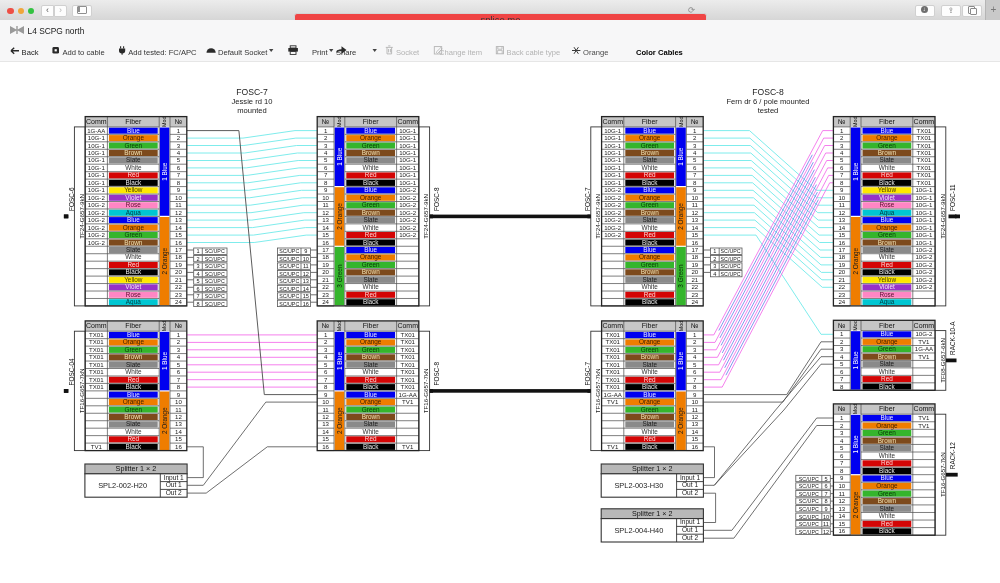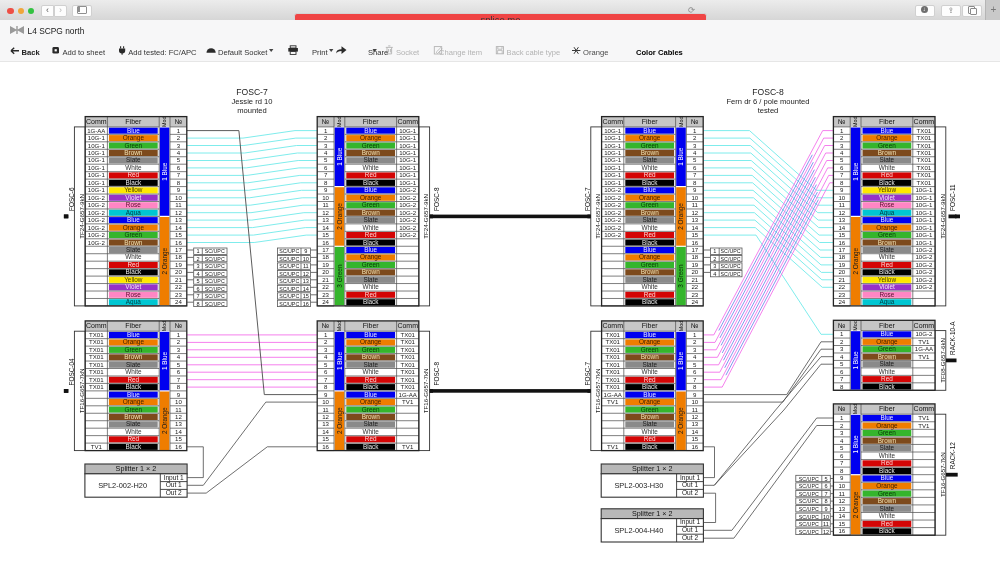--- a/index.html
+++ b/index.html
@@ -75,31 +75,31 @@
 <g stroke="#3a3a3a" fill="none">
 <path d="M572,10.5 h8.4 M574,7.2 l4.4,6.6 M578.4,7.2 l-4.4,6.6" stroke-width="1.0"></path>
 </g>
 <g fill="#444">
 <path d="M269,9 l2.2,3 2.2,-3 z"></path>
 <path d="M329,9 l2.2,3 2.2,-3 z"></path>
 <path d="M372.5,9 l2.2,3 2.2,-3 z"></path>
 </g>
 </svg>
 
-<div class="tb" style="left:21.6px;font-weight:bold;color:#222">Back</div>
-
-<div class="tb" style="left:62.4px">Add to sheet</div>
+<div class="tb" style="left:21.6px;font-weight:normal;color:#222">Back</div>
+
+<div class="tb" style="left:62.4px">Add to cable</div>
 
 <div class="tb" style="left:128.2px">Add tested: FC/APC</div>
 
 <div class="tb" style="left:218px">Default Socket</div>
 
 <div class="tb" style="left:312px">Print</div>
 
-<div class="tb" style="left:368px">Share</div>
+<div class="tb" style="left:336px">Share</div>
 
 <div class="tb" style="left:396px;color:#b3b3b3">Socket</div>
 
 <div class="tb" style="left:439px;color:#b3b3b3">Change item</div>
 
 <div class="tb" style="left:506.6px;color:#b3b3b3">Back cable type</div>
 
 <div class="tb" style="left:583.1px;color:#4a4a4a">Orange</div>
 
 <div class="tb" style="left:636px;font-weight:bold;color:#000">Color Cables</div>

